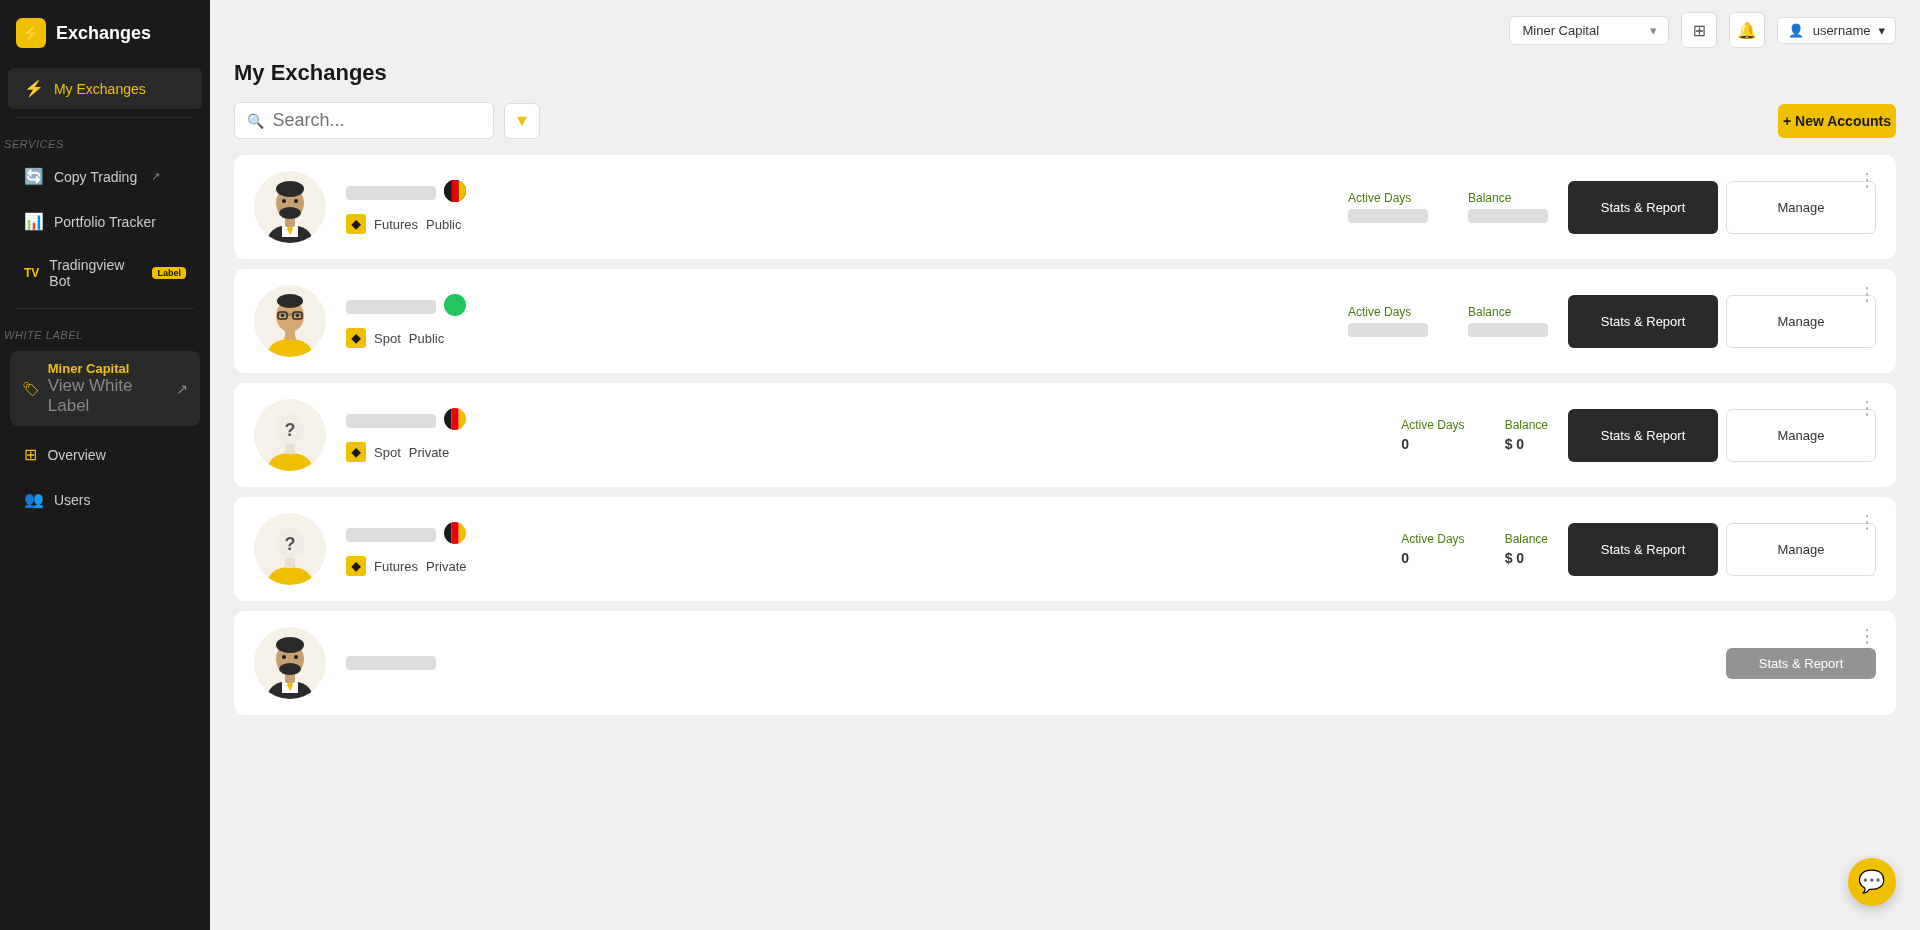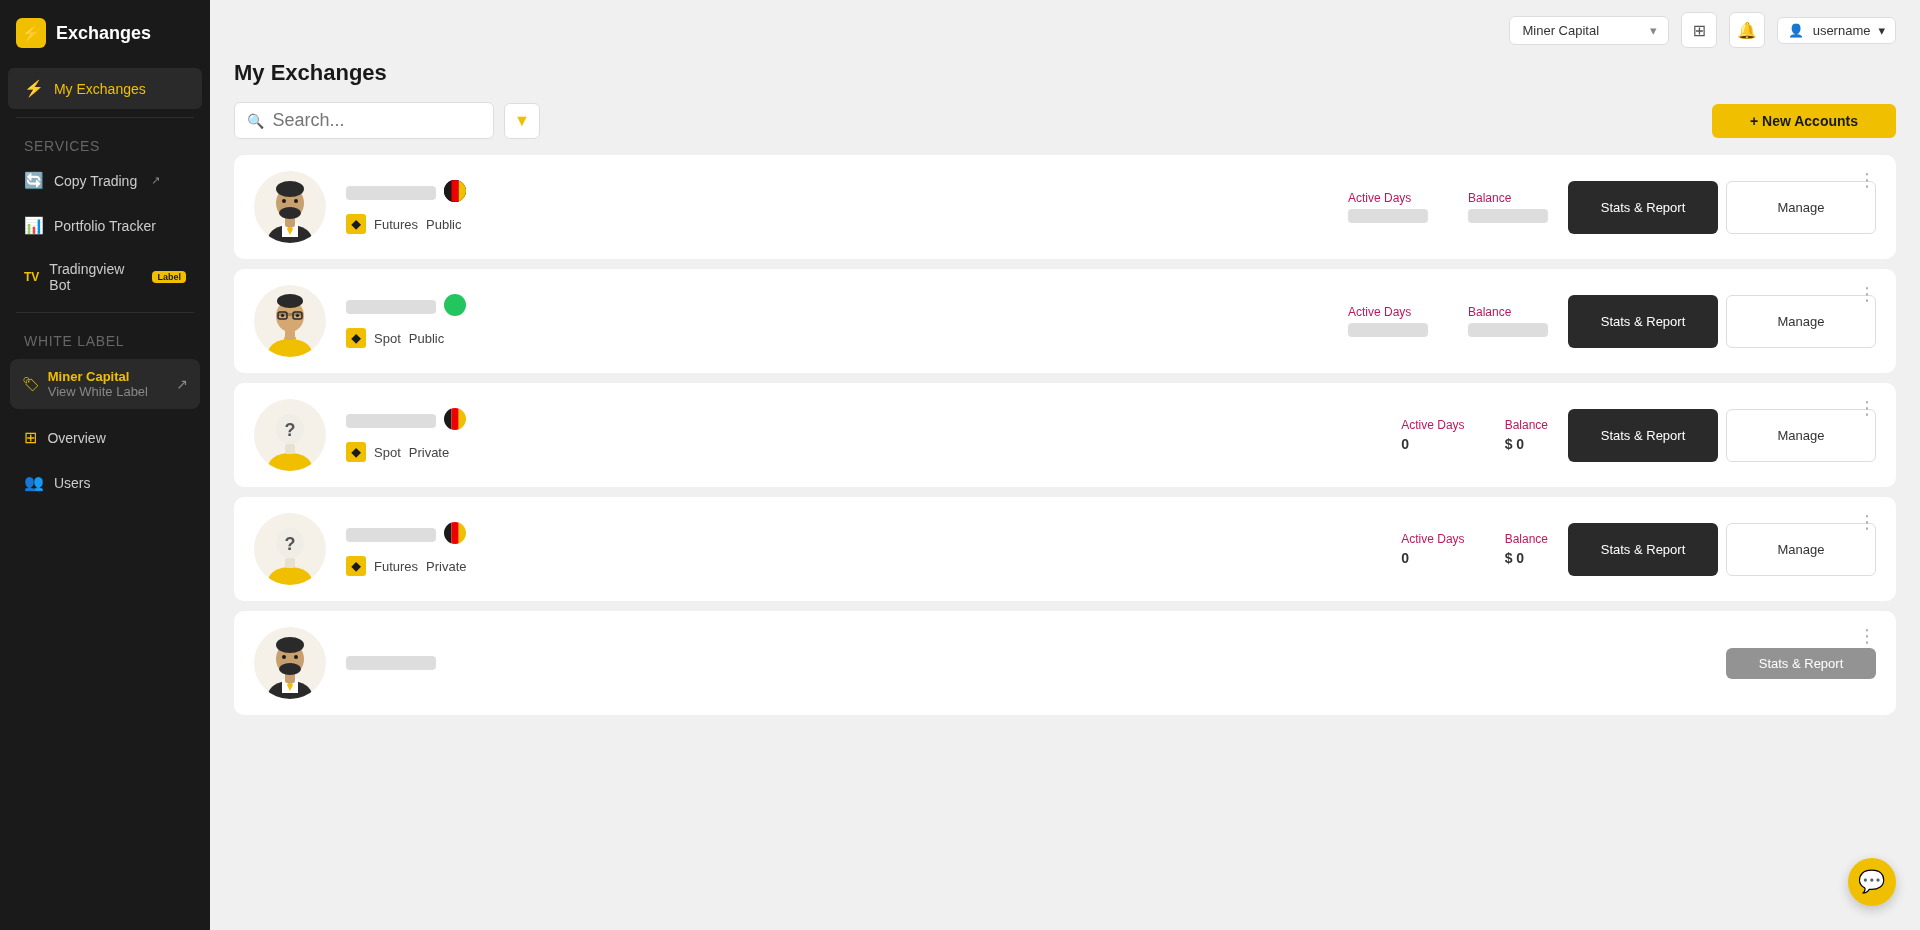--- a/index.html
+++ b/index.html
@@ -47,25 +47,26 @@
       font-size: 14px;
       transition: background 0.15s;
       position: relative;
     }
     .sidebar-nav-item.active {
       background: #2a2a2a;
       color: #f0c000;
     }
     .sidebar-nav-item .nav-icon { font-size: 16px; color: #f0c000; }
     .sidebar-section-label {
-      font-size: 14px;
+      font-size: 11px;
       color: #666;
-      padding: 14px 24px 4px;
+      padding: 14px 4px 4px;
       text-transform: uppercase;
       letter-spacing: 0.05em;
+      font-style: italic;
     }
     .sidebar-divider { border: none; border-top: 1px solid #2e2e2e; margin: 6px 16px; }
     .external-icon { font-size: 11px; color: #888; margin-left: 4px; }
     .soon-badge {
       background: #f0c000;
       color: #1a1a1a;
       font-size: 9px;
       font-weight: 700;
       padding: 1px 5px;
       border-radius: 4px;
@@ -75,21 +76,21 @@
       background: #2a2a2a;
       border-radius: 8px;
       margin: 6px 10px;
       padding: 10px 12px;
       display: flex;
       align-items: center;
       gap: 8px;
       cursor: pointer;
     }
     .white-label-tag { font-size: 13px; font-weight: 600; color: #f0c000; }
-    .white-label-sub { font-size: 13px; color: #888; }
+    .white-label-sub { font-size: 17px; color: #888; }
     .wl-tag-icon { font-size: 14px; color: #f0c000; }
     .external-link-icon { margin-left: auto; color: #888; font-size: 14px; }
 
     
     .main-content {
       flex: 1;
       display: flex;
       flex-direction: column;
       background: #f0f0f0;
       overflow-y: auto;
@@ -186,21 +187,21 @@
       display: flex; align-items: center; justify-content: center;
       cursor: pointer;
       color: #f0c000;
       font-size: 16px;
     }
     .new-accounts-btn {
       margin-left: auto;
       background: #f0c000;
       border: none;
       border-radius: 6px;
-      padding: 9px 38px;
+      padding: 9px 5px;
       font-size: 14px;
       font-weight: 600;
       color: #1a1a1a;
       cursor: pointer;
       display: flex;
       align-items: center;
       gap: 6px;
     }
 
     
@@ -265,21 +266,21 @@
       color: #444;
       font-weight: 500;
     }
 
     .stats-section {
       display: flex;
       gap: 40px;
       margin-left: 40px;
     }
     .stat-block { display: flex; flex-direction: column; gap: 4px; }
-    .stat-label { font-size: 12px; color: #be185d; }
+    .stat-label { font-size: 12px; color: #4d7c0f; }
     .stat-value {
       font-size: 14px;
       font-weight: 600;
       color: #333;
     }
     .stat-value-blur {
       width: 80px;
       height: 14px;
       background: #ddd;
       border-radius: 4px;

